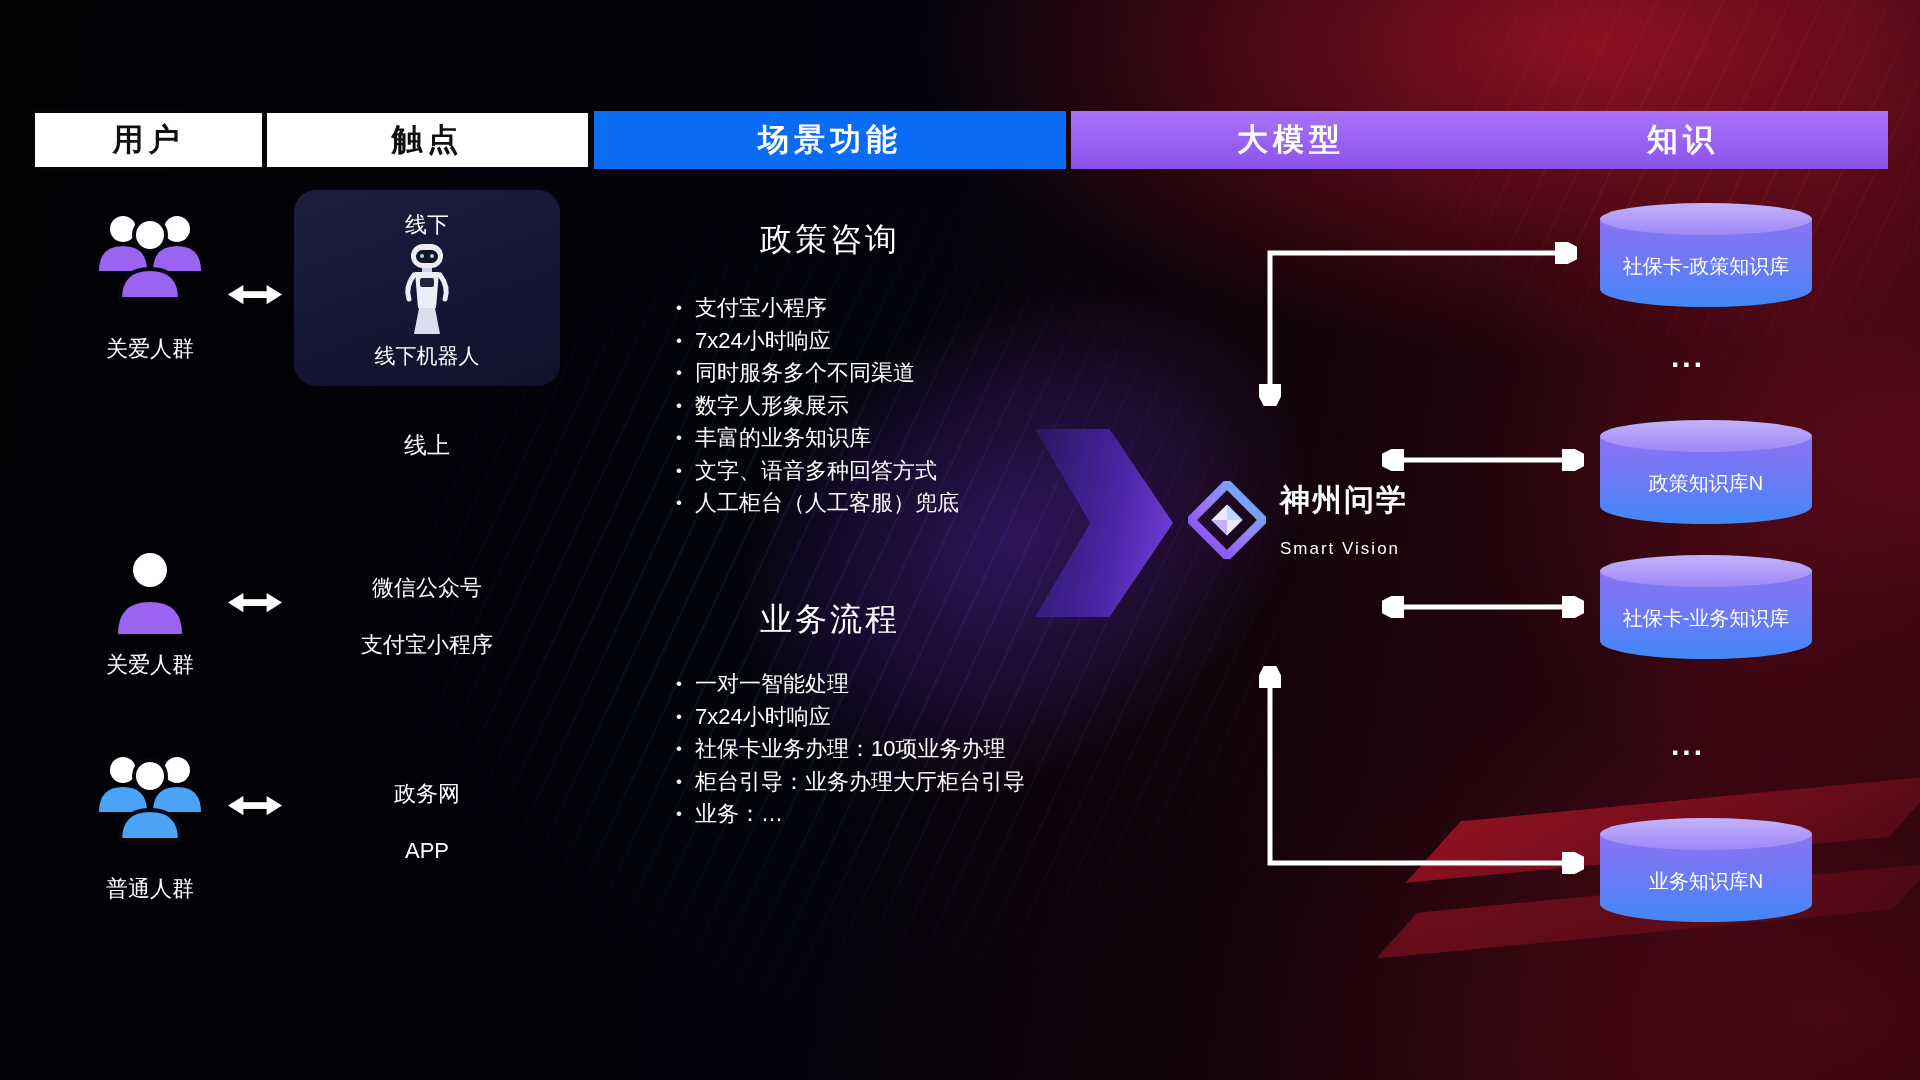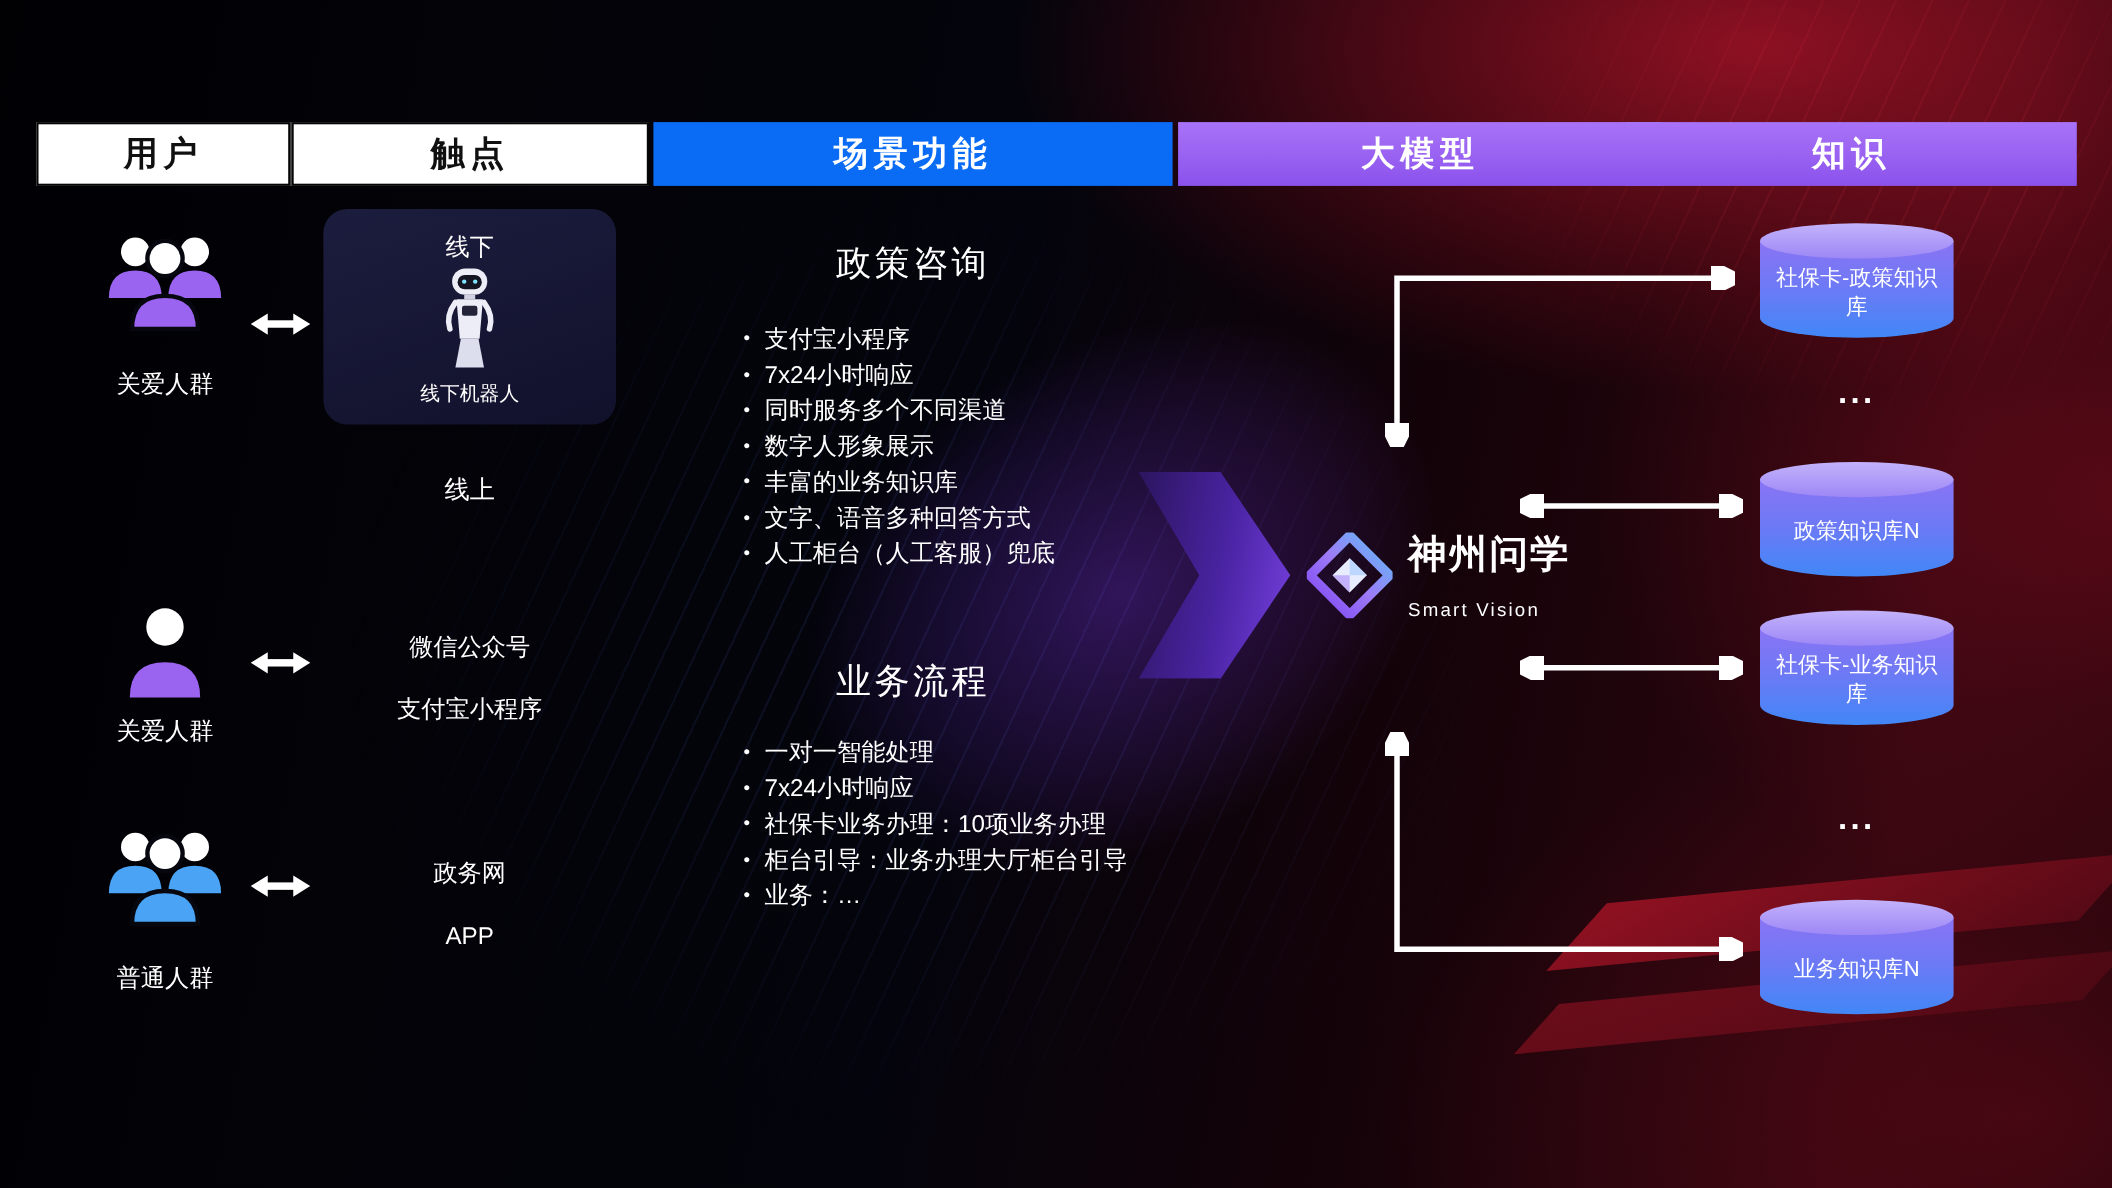--- a/index.html
+++ b/index.html
@@ -50,48 +50,48 @@
   
   .lbl { position:absolute; color:#fff; font-size:22px; text-align:center; }
   .icon { position:absolute; }
 
   
   .robot-box {
     position:absolute; left:294px; top:190px; width:266px; height:196px; border-radius:22px;
     background: linear-gradient(160deg, rgba(44,46,96,.62), rgba(18,18,46,.92));
   }
   .robot-box .box-title { position:absolute; top:20px; left:0; right:0; text-align:center; color:#fff; font-size:22px; }
-  .robot-box .box-caption { position:absolute; bottom:16px; left:0; right:0; text-align:center; color:#fff; font-size:18px; }
+  .robot-box .box-caption { position:absolute; bottom:16px; left:0; right:0; text-align:center; color:#fff; font-size:21px; }
   .robot-box svg { position:absolute; left:50%; top:52px; transform:translateX(-50%); height:96px; }
 
   
   .sec-title { position:absolute; color:#fff; font-size:32px; letter-spacing:3px; text-align:center; }
   .bullets { position:absolute; list-style:none; color:#fff; font-size:22px; line-height:32.5px; }
   .bullets li::before { content:"•"; font-size:17px; margin-right:13px; vertical-align:2px; }
 
   
   .big-arrow {
     position:absolute; left:1035px; top:429px; width:138px; height:188px;
     background: linear-gradient(100deg, #2c1560 0%, #4c25a8 55%, #7b43e8 100%);
     clip-path: polygon(0% 0%, 54% 0%, 100% 50%, 54% 100%, 0% 100%, 40% 50%);
     opacity:.96;
   }
 
   
   .logo { position:absolute; left:1188px; top:480px; display:flex; align-items:center; gap:14px; }
   .logo-text { color:#fff; }
-  .logo-name { font-size:35px; font-weight:bold; letter-spacing:2px; }
+  .logo-name { font-size:30px; font-weight:bold; letter-spacing:2px; }
   .logo-sub  { font-size:17px; letter-spacing:2px; margin-top:18px; }
 
   
   .connectors { position:absolute; }
   .connectors path { stroke:#fff; stroke-width:5; fill:none; }
 
   
-  .db { position:absolute; width:176px; }
+  .db { position:absolute; width:212px; }
   .db-top {
     height:32px; border-radius:50%; position:relative; z-index:2;
     background:linear-gradient(180deg,var(--cyl-top,#c3b2fb),#9d87f6);
   }
   .db-body {
     margin-top:-16px; min-height:88px; position:relative; z-index:1;
     background:linear-gradient(180deg,var(--cyl-mid,#8a74f4) 0%, #6f79f5 45%, var(--cyl-bottom,#4187f7) 100%);
     border-radius:0 0 50% 50% / 0 0 18px 18px;
     display:flex; align-items:center; justify-content:center;
     padding:16px 10px 10px; color:#fff; font-size:20px; line-height:1.3; text-align:center;

